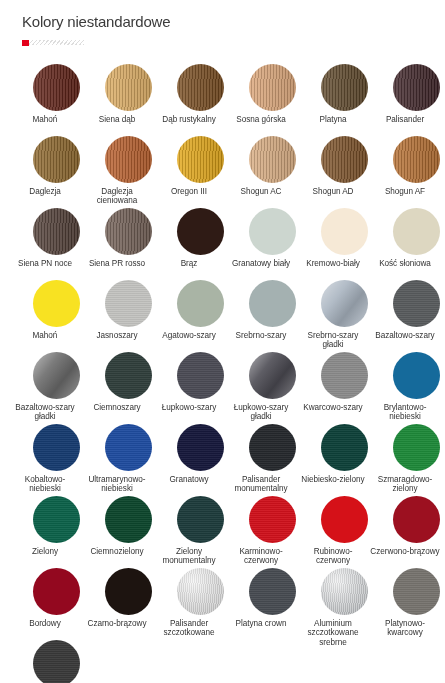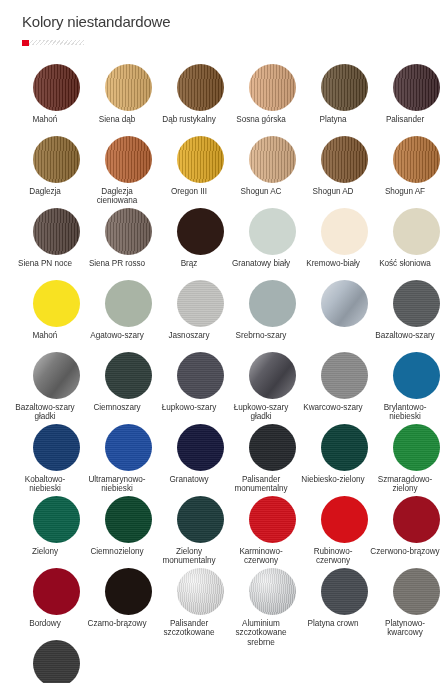--- a/index.html
+++ b/index.html
@@ -170,33 +170,34 @@
       </div>
       <div class="swatch-cell">
         <div class="swatch-disc" style="background: rgb(221, 215, 193);"></div>
         <div class="swatch-label">Kość słoniowa</div>
       </div>
       <div class="swatch-cell">
         <div class="swatch-disc" style="background: rgb(248, 226, 34);"></div>
         <div class="swatch-label">Mahoń</div>
       </div>
       <div class="swatch-cell">
+        <div class="swatch-disc" style="background: repeating-linear-gradient(0deg, rgba(255, 255, 255, 0.055) 0px, rgba(255, 255, 255, 0.055) 1px, rgba(0, 0, 0, 0.055) 1px, rgba(0, 0, 0, 0.055) 2px), rgb(195, 195, 192);"></div>
+        <div class="swatch-label">Jasnoszary</div>
+      </div>
+      <div class="swatch-cell">
         <div class="swatch-disc" style="background: rgb(169, 180, 165);"></div>
         <div class="swatch-label">Agatowo-szary</div>
       </div>
       <div class="swatch-cell">
-        <div class="swatch-disc" style="background: repeating-linear-gradient(0deg, rgba(255, 255, 255, 0.055) 0px, rgba(255, 255, 255, 0.055) 1px, rgba(0, 0, 0, 0.055) 1px, rgba(0, 0, 0, 0.055) 2px), rgb(195, 195, 192);"></div>
-        <div class="swatch-label">Jasnoszary</div>
-      </div>
-      <div class="swatch-cell">
         <div class="swatch-disc" style="background: rgb(164, 177, 177);"></div>
         <div class="swatch-label">Srebrno-szary</div>
       </div>
       <div class="swatch-cell">
         <div class="swatch-disc" style="background: linear-gradient(128deg, rgba(255, 255, 255, 0.55) 0%, rgba(255, 255, 255, 0.1) 34%, rgba(0, 0, 0, 0.16) 62%, rgba(255, 255, 255, 0.28) 100%), rgb(170, 181, 193);"></div>
+        <div class="swatch-label">Srebrno-szary gładki</div>
       </div>
       <div class="swatch-cell">
         <div class="swatch-disc" style="background: repeating-linear-gradient(0deg, rgba(255, 255, 255, 0.055) 0px, rgba(255, 255, 255, 0.055) 1px, rgba(0, 0, 0, 0.055) 1px, rgba(0, 0, 0, 0.055) 2px), rgb(88, 91, 93);"></div>
         <div class="swatch-label">Bazaltowo-szary</div>
       </div>
       <div class="swatch-cell">
         <div class="swatch-disc" style="background: linear-gradient(128deg, rgba(255, 255, 255, 0.55) 0%, rgba(255, 255, 255, 0.1) 34%, rgba(0, 0, 0, 0.16) 62%, rgba(255, 255, 255, 0.28) 100%), rgb(108, 108, 108);"></div>
         <div class="swatch-label">Bazaltowo-szary gładki</div>
       </div>
       <div class="swatch-cell">
@@ -273,28 +274,28 @@
       </div>
       <div class="swatch-cell">
         <div class="swatch-disc" style="background: rgb(29, 20, 16);"></div>
         <div class="swatch-label">Czarno-brązowy</div>
       </div>
       <div class="swatch-cell">
         <div class="swatch-disc" style="background: repeating-linear-gradient(96deg, rgba(0, 0, 0, 0.07) 0px, rgba(0, 0, 0, 0.07) 1px, rgba(255, 255, 255, 0.28) 1px, rgba(255, 255, 255, 0.28) 2px), radial-gradient(circle at 34% 28%, rgba(255, 255, 255, 0.75), rgba(0, 0, 0, 0.1) 85%), rgb(214, 214, 214);"></div>
         <div class="swatch-label">Palisander szczotkowane</div>
       </div>
       <div class="swatch-cell">
+        <div class="swatch-disc" style="background: repeating-linear-gradient(0deg, rgba(255, 255, 255, 0.055) 0px, rgba(255, 255, 255, 0.055) 1px, rgba(0, 0, 0, 0.055) 1px, rgba(0, 0, 0, 0.055) 2px), rgb(71, 75, 81);"></div>
+        <div class="swatch-label">Platyna crown</div>
+      </div>
+      <div class="swatch-cell">
         <div class="swatch-disc" style="background: repeating-linear-gradient(96deg, rgba(0, 0, 0, 0.07) 0px, rgba(0, 0, 0, 0.07) 1px, rgba(255, 255, 255, 0.28) 1px, rgba(255, 255, 255, 0.28) 2px), radial-gradient(circle at 34% 28%, rgba(255, 255, 255, 0.75), rgba(0, 0, 0, 0.1) 85%), rgb(192, 195, 198);"></div>
         <div class="swatch-label">Aluminium szczotkowane srebrne</div>
       </div>
       <div class="swatch-cell">
-        <div class="swatch-disc" style="background: repeating-linear-gradient(0deg, rgba(255, 255, 255, 0.055) 0px, rgba(255, 255, 255, 0.055) 1px, rgba(0, 0, 0, 0.055) 1px, rgba(0, 0, 0, 0.055) 2px), rgb(71, 75, 81);"></div>
-        <div class="swatch-label">Platyna crown</div>
-      </div>
-      <div class="swatch-cell">
         <div class="swatch-disc" style="background: repeating-linear-gradient(0deg, rgba(255, 255, 255, 0.055) 0px, rgba(255, 255, 255, 0.055) 1px, rgba(0, 0, 0, 0.055) 1px, rgba(0, 0, 0, 0.055) 2px), rgb(118, 115, 110);"></div>
         <div class="swatch-label">Platynowo-kwarcowy</div>
       </div>
       <div class="swatch-cell">
         <div class="swatch-disc" style="background: repeating-linear-gradient(0deg, rgba(255, 255, 255, 0.055) 0px, rgba(255, 255, 255, 0.055) 1px, rgba(0, 0, 0, 0.055) 1px, rgba(0, 0, 0, 0.055) 2px), rgb(57, 57, 57);"></div>
       </div>
     </div>
 
 </div>
 

